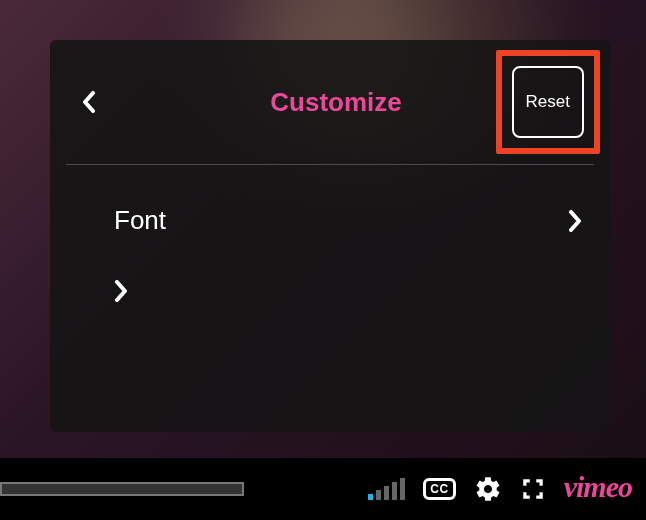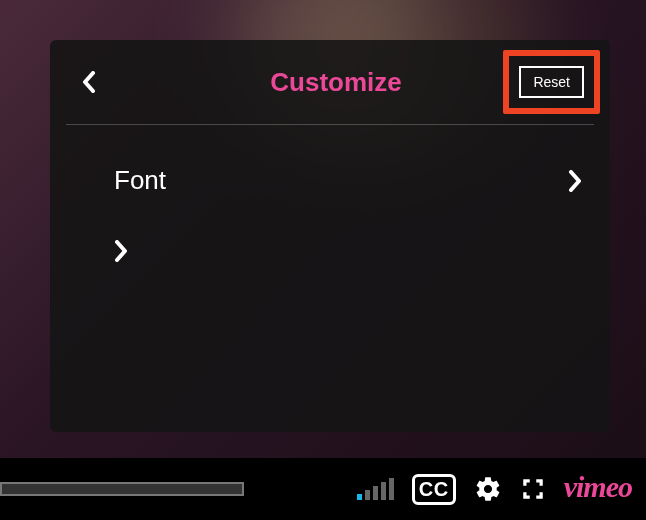--- a/index.html
+++ b/index.html
@@ -55,23 +55,23 @@
     .reset-highlight {
       border: 6px solid #ef4423;
       padding: 10px 10px;
       border-radius: 2px;
       margin-right: -12px;
       margin-top: -10px;
       margin-bottom: -10px;
     }
     .reset-btn {
       border: 2px solid #fff;
-      border-radius: 0;
-      padding: 6px 12px;
-      font-size: 14px;
+      border-radius: 8px;
+      padding: 24px 12px;
+      font-size: 17px;
       font-weight: 400;
       color: #fff;
       cursor: pointer;
       background: transparent;
     }
     .divider {
       height: 1px;
       background: rgba(255,255,255,0.22);
       margin: 0 16px;
     }
@@ -127,21 +127,21 @@
     }
     .volume .bar {
       width: 5px;
       background: rgba(255,255,255,0.4);
     }
     .volume .bar.on { background: #1ab7ea; }
     .cc-btn {
       border: 3px solid #fff;
       border-radius: 6px;
       padding: 1px 4px;
-      font-size: 20px;
+      font-size: 12px;
       font-weight: 800;
       color: #fff;
       letter-spacing: 0.5px;
       cursor: pointer;
       font-family: Arial, sans-serif;
     }
     .icon-btn { cursor: pointer; display:flex; align-items:center; justify-content:center; }
     .vimeo-logo {
       font-family: Georgia, 'Times New Roman', serif;
       font-style: italic;

